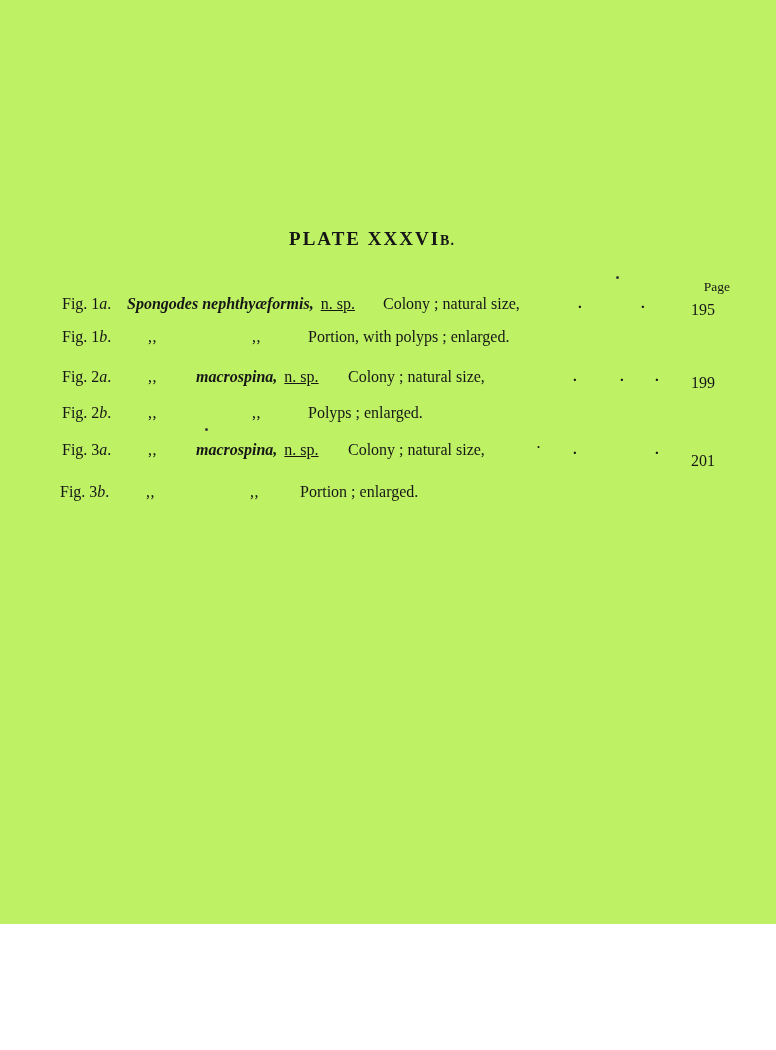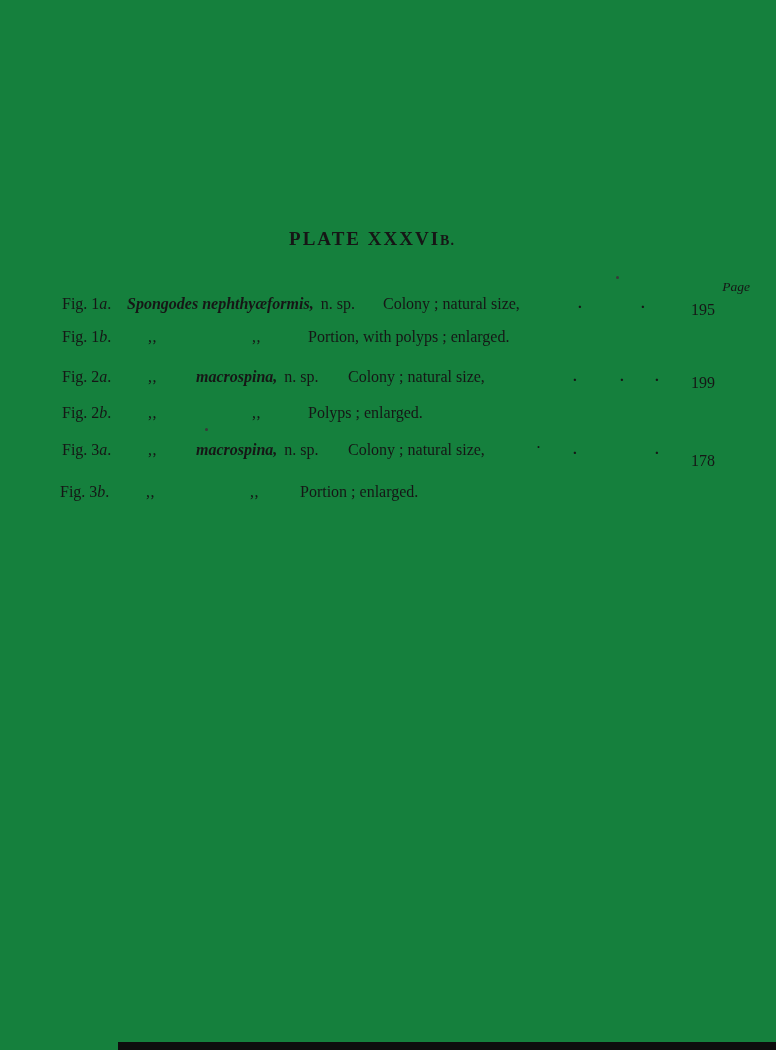--- a/index.html
+++ b/index.html
@@ -1,20 +1,20 @@
 <!DOCTYPE html>
 <html><head>
 <meta charset="utf-8">
 <style>
   html, body { margin: 0; padding: 0; background: #ffffff; }
   .page {
     position: relative;
     width: 776px;
-    height: 1050px;
-    background: #15803d;
+    height: 924px;
+    background: #bef264;
     font-family: "Liberation Serif", serif;
     color: #161616;
     overflow: hidden;
   }
   .title {
     position: absolute;
     top: 228px;
     left: 0;
     width: 744px;
     text-align: center;
@@ -23,40 +23,39 @@
     letter-spacing: 2px;
     white-space: nowrap;
   }
   .title .suffix {
     font-size: 14px;
     letter-spacing: 1px;
   }
   .page-col-header {
     position: absolute;
     top: 279px;
-    left: 716px;
+    left: 696px;
     width: 34px;
     text-align: right;
     font-size: 13.5px;
-    font-style: italic;
   }
   .row {
     position: absolute;
     left: 0;
     width: 776px;
     height: 24px;
     font-size: 16px;
     white-space: nowrap;
     padding-left: 8px;
   }
   .fig { position: absolute; left: 62px; }
   .fig .letter { font-style: italic; }
   .ditto { position: absolute; letter-spacing: 0.5px; }
   .species { position: absolute; }
-  .species .suffix { margin-left: 7px; }
+  .species .suffix { margin-left: 7px; text-decoration: underline; }
   .ital { font-style: italic; font-weight: bold; }
   .desc { position: absolute; }
   .leader-dot {
     position: absolute;
     font-weight: bold;
     font-size: 15px;
   }
   .leader-dot.raised { top: -4px; font-size: 12px; }
   .pagenum {
     position: absolute;
@@ -131,21 +130,21 @@
   <div class="speck" style="left:205px; top:428px;"></div>
 
   <div class="row" style="top:441px;">
     <span class="fig"><span>Fig. 3</span><span class="letter">a</span><span>.</span></span>
     <span class="ditto" style="left:148px;">,,</span>
     <span class="species" style="left:196px;"><span class="ital">macrospina,</span><span class="suffix">n. sp.</span></span>
     <span class="desc" style="left:348px;">Colony ; natural size,</span>
     <span class="leader-dot raised" style="left:537px;">.</span>
     <span class="leader-dot" style="left:573px;">.</span>
     <span class="leader-dot" style="left:655px;">.</span>
-    <span class="pagenum" style="top:11px;">178</span>
+    <span class="pagenum" style="top:11px;">201</span>
   </div>
 
   <div class="row" style="top:477px;margin-top:6px;">
     <span class="fig" style="left:60px;"><span>Fig. 3</span><span class="letter">b</span><span>.</span></span>
     <span class="ditto" style="left:146px;">,,</span>
     <span class="ditto" style="left:250px;">,,</span>
     <span class="desc" style="left:300px;">Portion ; enlarged.</span>
   </div>
 
   <div class="bottom-bar"></div>

